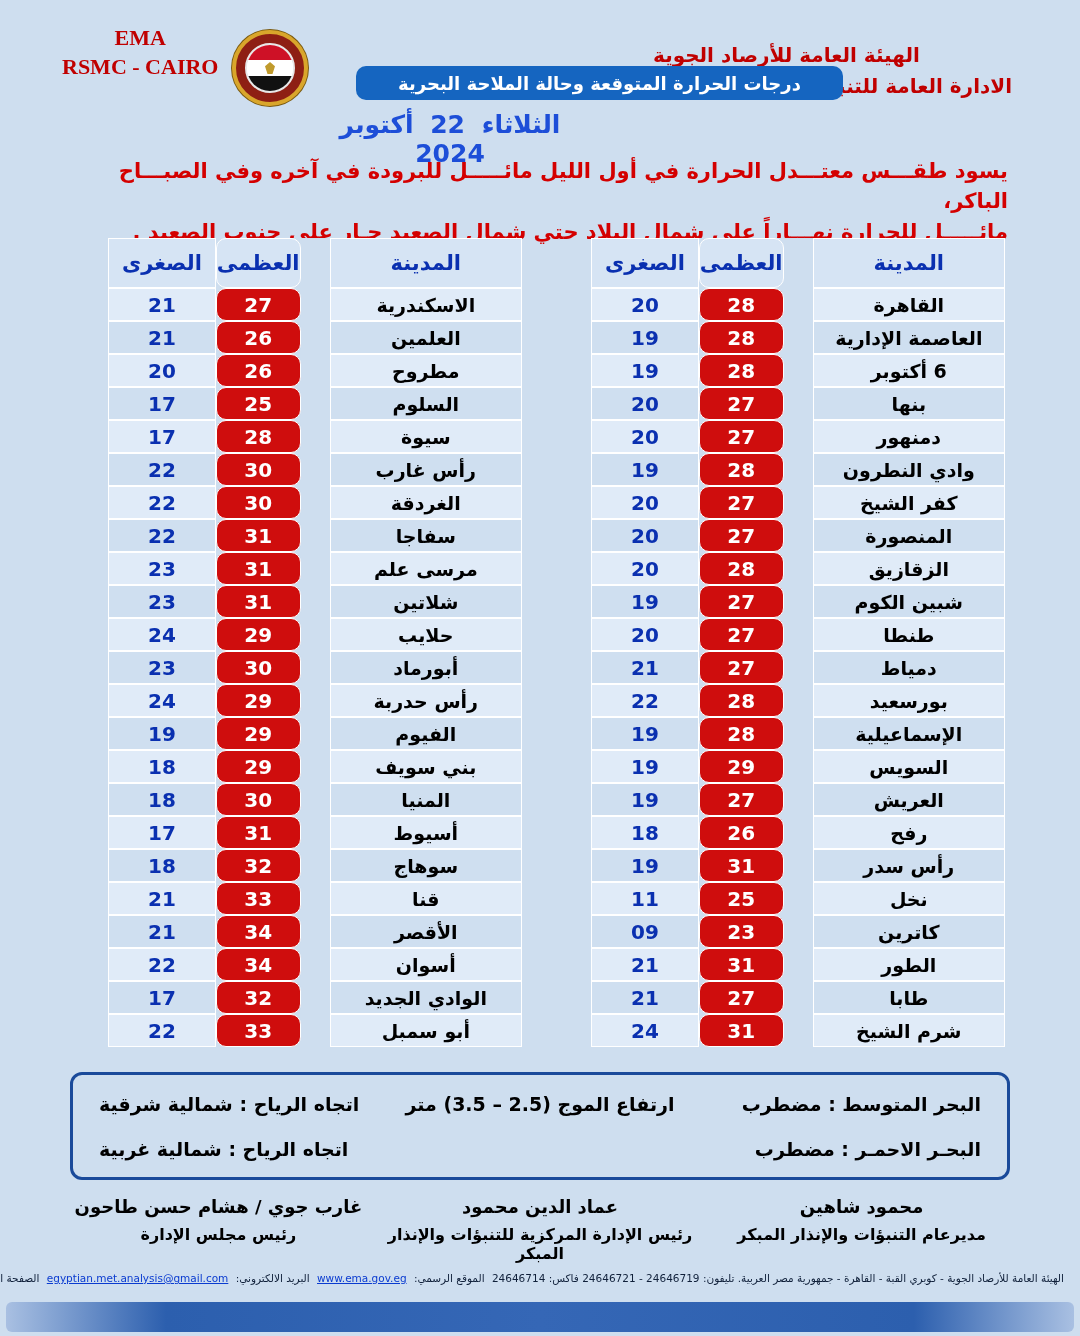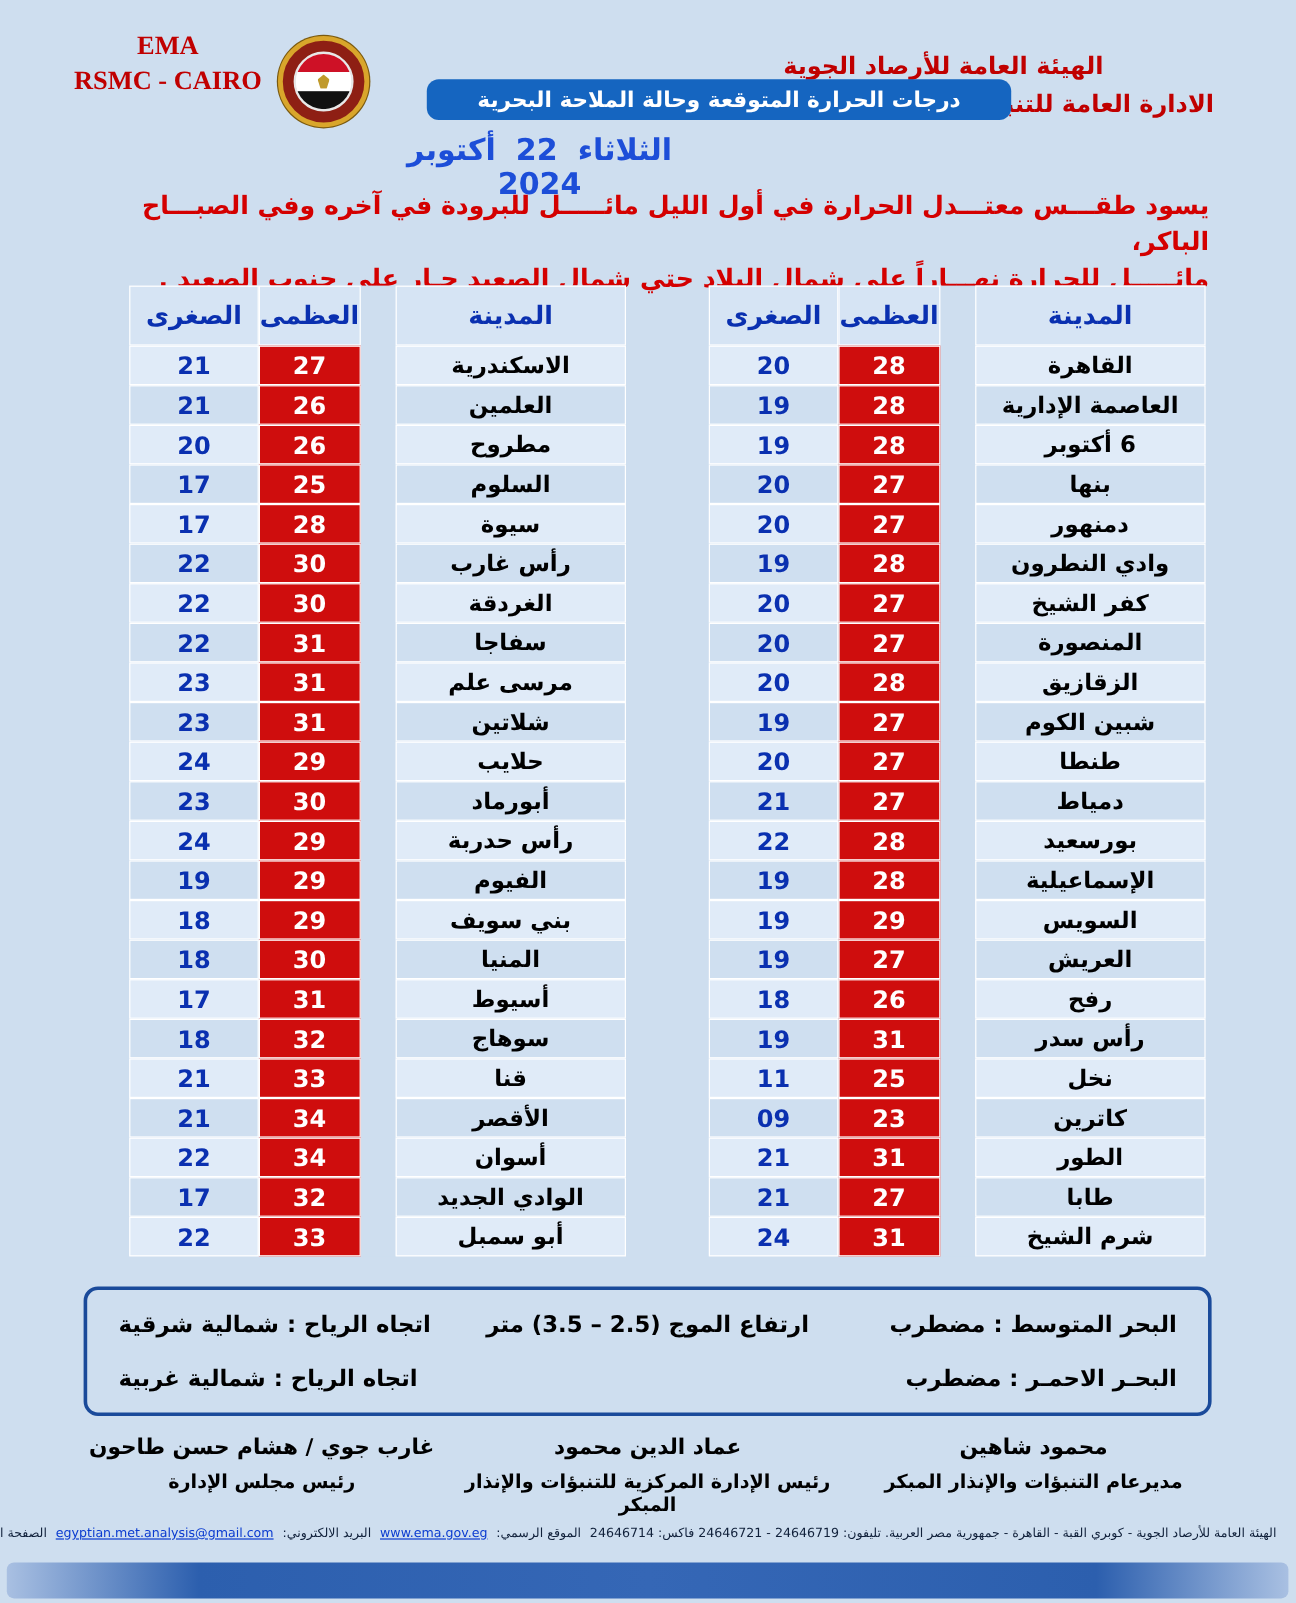--- a/index.html
+++ b/index.html
@@ -77,21 +77,21 @@
   .wtable { width: 414px; background:#cedeef; }
   .trow { display: flex; height: 33px; }
   .trow.thead { height: 50px; }
   .cell {
     border: 1.5px solid #ffffff;
     display: flex; align-items: center; justify-content: center;
     background: #e0ebf8;
     overflow: hidden; white-space: nowrap;
   }
   .cell.city { width: 50%; color: #000000; font-weight: bold; font-size: 19px; margin-left: 29px; }
-  .cell.max  { width: 22%; background: #cf0d0d; color: #ffffff; font-weight: bold; font-size: 20px; }
+  .cell.max  { width: 22%; background: #cf0d0d; color: #ffffff; font-weight: bold; font-size: 20px; border-radius: 10px; }
   .cell.min  { width: 28%; color: #0a30b0; font-weight: bold; font-size: 20px; }
   .thead .cell { background: #d6e4f4; color: #0a30b0; font-weight: bold; font-size: 21px; }
   .tbody .trow:nth-child(even) .cell:not(.max) { background: #cfdff0; }
 
   
   .marine {
     position: absolute; top: 1072px; left: 70px; right: 70px; height: 108px;
     border: 3px solid #1a4a9a; border-radius: 12px;
     display: flex; flex-direction: column; justify-content: space-around;
     padding: 6px 26px;

